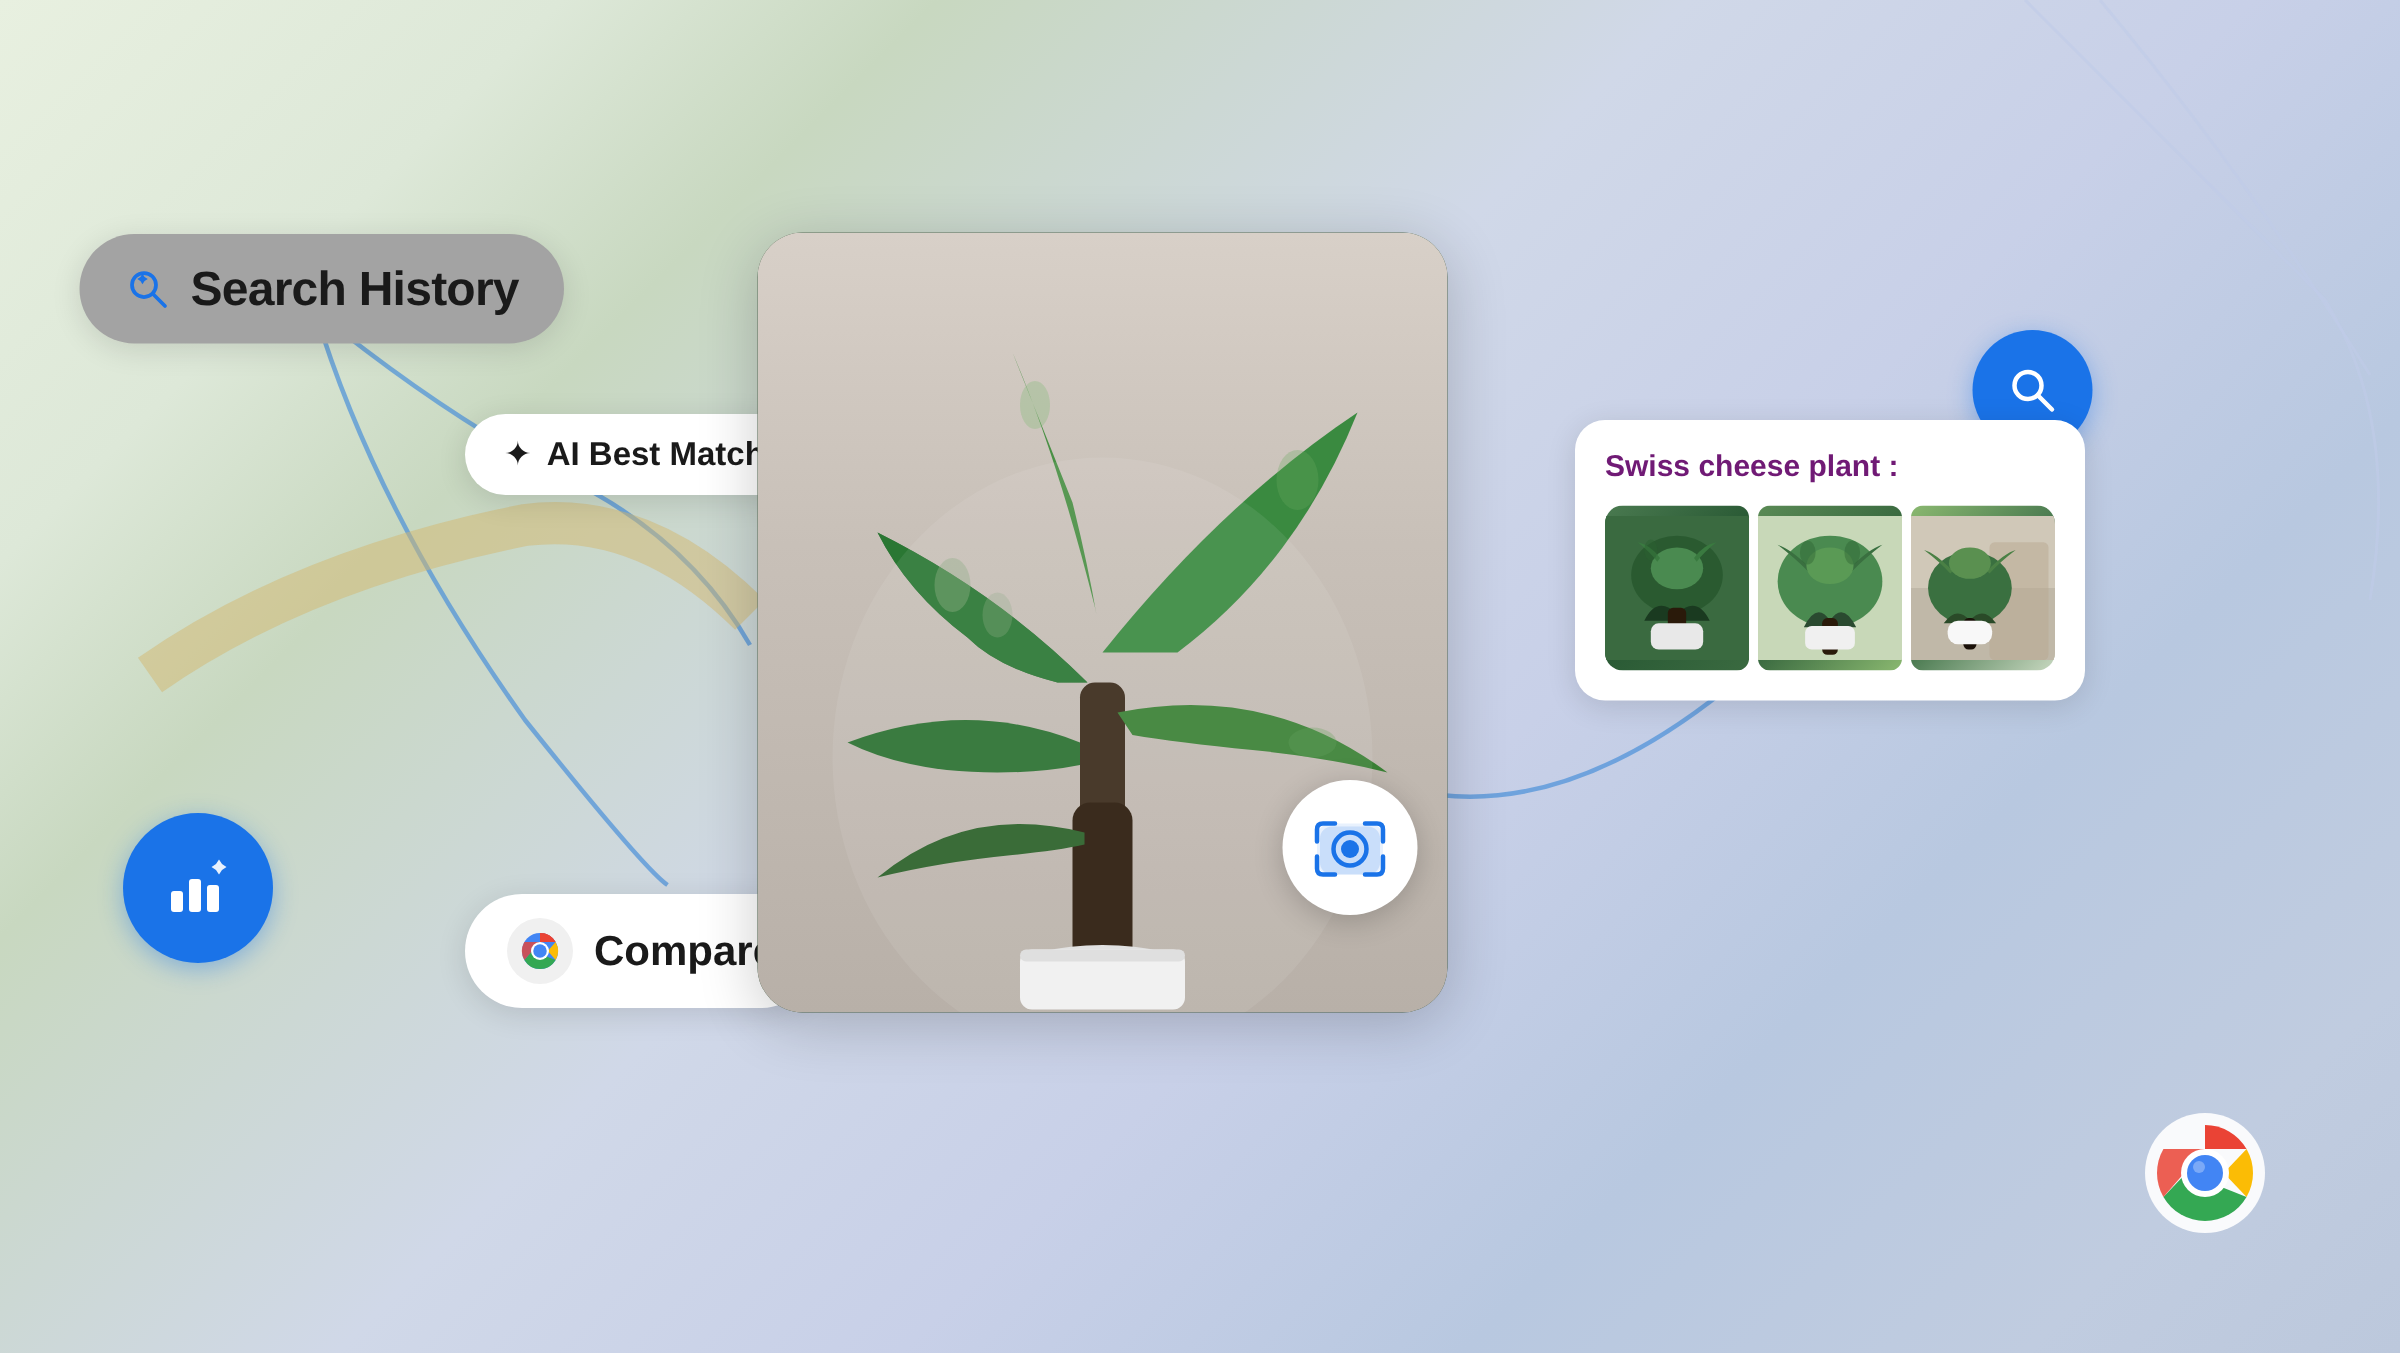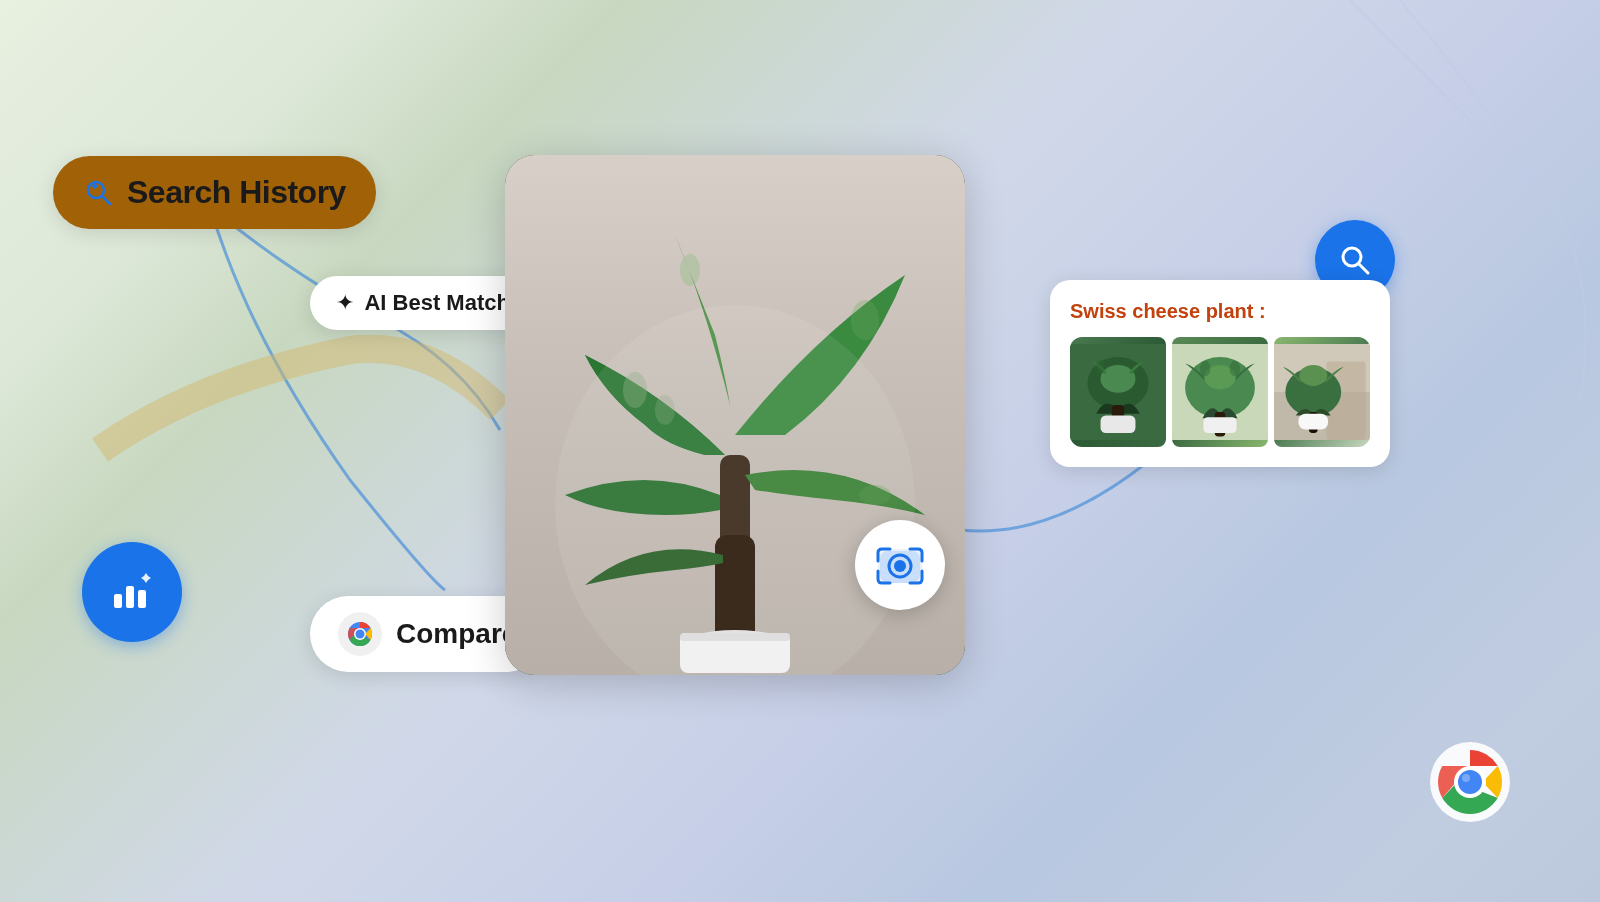--- a/index.html
+++ b/index.html
@@ -34,21 +34,21 @@
       position: absolute;
       inset: 0;
       z-index: 2;
     }
 
     
     .search-history-pill {
       position: absolute;
       top: 156px;
       left: 53px;
-      background: #a16207;
+      background: #a3a3a3;
       border-radius: 50px;
       padding: 18px 30px;
       display: flex;
       align-items: center;
       gap: 12px;
       box-shadow: 0 4px 20px rgba(0,0,0,0.12);
       white-space: nowrap;
       justify-content: space-between;
     }
 
@@ -180,21 +180,21 @@
       width: 340px;
       background: white;
       border-radius: 20px;
       padding: 20px;
       box-shadow: 0 4px 20px rgba(0,0,0,0.12);
     }
 
     .result-card .result-title {
       font-size: 20px;
       font-weight: 600;
-      color: #c2410c;
+      color: #701a75;
       margin-bottom: 14px;
     }
 
     .result-card .result-images {
       display: flex;
       gap: 6px;
       border-radius: 12px;
       overflow: hidden;
     }
 

